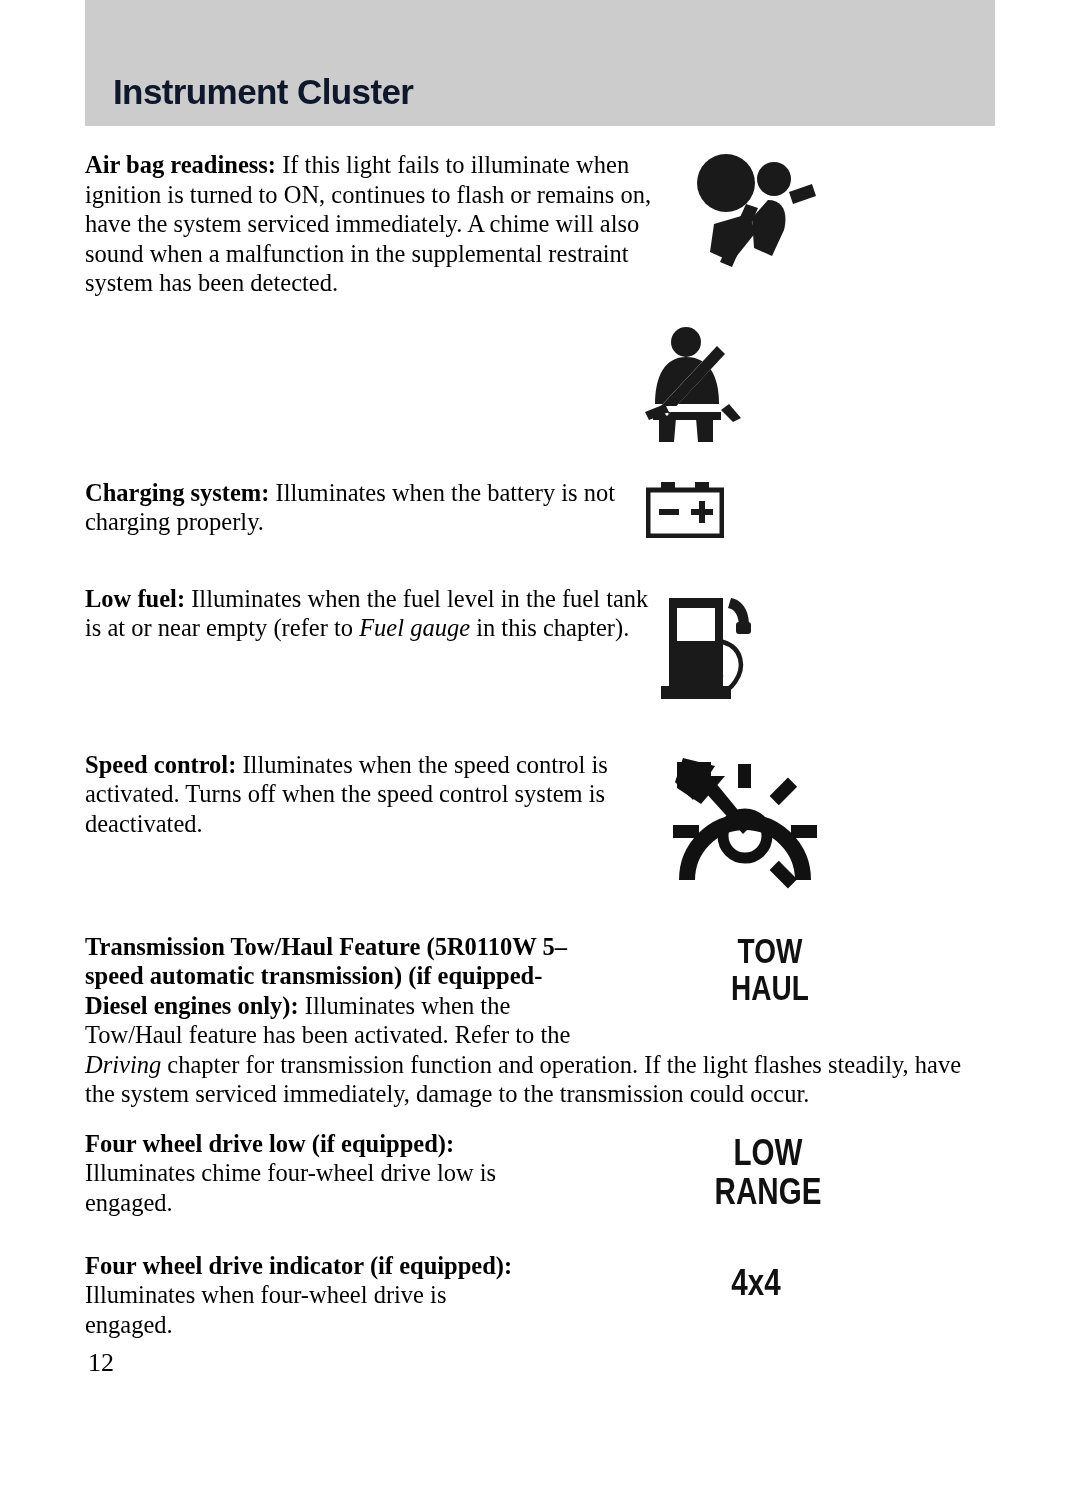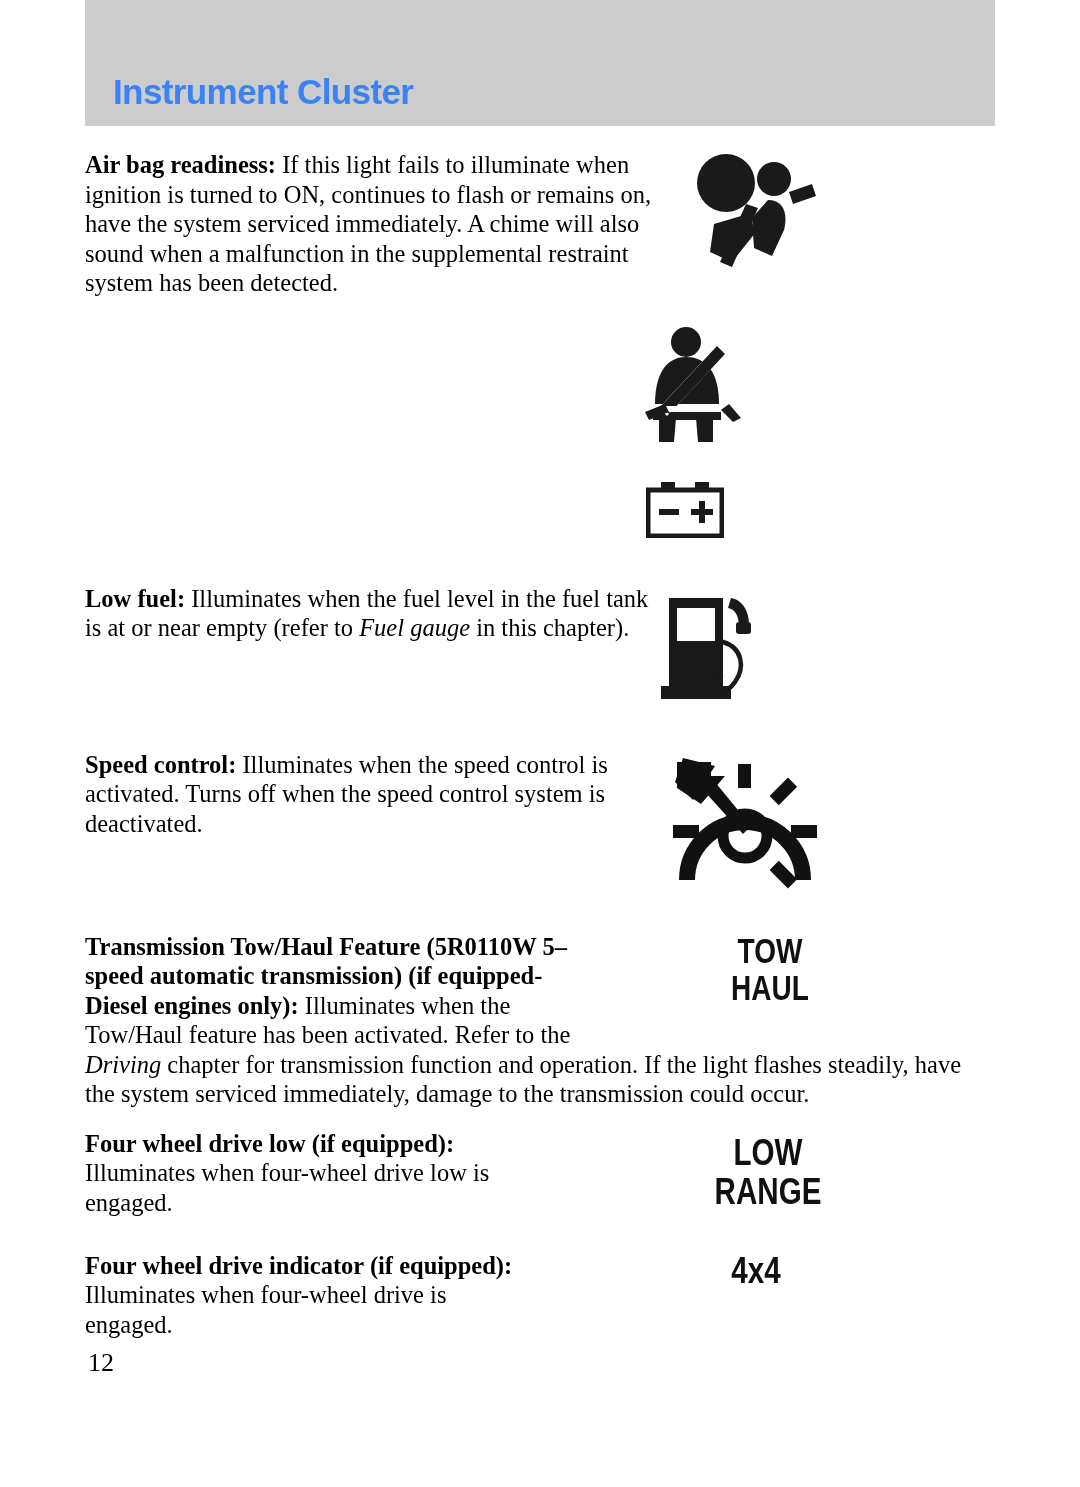--- a/index.html
+++ b/index.html
@@ -28,21 +28,21 @@
   }
   #page-title {
     position: absolute;
     left: 113px;
     top: 74px;
     font-family: "Liberation Sans", "DejaVu Sans", sans-serif;
     font-weight: bold;
     font-size: 35px;
     letter-spacing: -0.6px;
     line-height: 1;
-    color: #3b82f6;
+    color: #0f172a;
     white-space: nowrap;
   }
 
   
   #content {
     position: absolute;
     left: 85px;
     top: 150px;
     width: 895px;
   }
@@ -161,20 +161,21 @@
         <rect x="49" y="0" width="14" height="9" fill="#1a1a1a"></rect>
 
         <rect x="2" y="8" width="74" height="46" fill="none" stroke="#1a1a1a" stroke-width="5"></rect>
 
         <rect x="13" y="27" width="20" height="6" fill="#1a1a1a"></rect>
 
         <rect x="45" y="27" width="22" height="6" fill="#1a1a1a"></rect>
         <rect x="53" y="19" width="6" height="22" fill="#1a1a1a"></rect>
       </svg>
     </div>
+    <p><span class="lead">Charging system:</span><span> Illuminates when the battery is not charging properly.</span></p>
   </div>
 
   <div style="height:32px; clear:both;"></div>
 
   <div class="entry" style="min-height:135px;">
     <div class="icon-float icon" style="width:255px; height:130px; margin-right:68px; margin-top:6px;">
       <svg width="100" height="110" viewBox="0 0 100 110">
 
         <rect x="12" y="8" width="54" height="88" fill="#1a1a1a"></rect>
 
@@ -230,27 +231,27 @@
 
   <div style="height:20px; clear:both;"></div>
 
   <div class="entry" style="min-height:100px;">
     <div class="icon-float" style="width:430px; height:95px; margin-right:22px; margin-top:4px;">
       <div class="tlabel sz-lowrange" style="width:300px; margin-left:90px;">
         <div>LOW</div>
         <div>RANGE</div>
       </div>
     </div>
-    <p><span class="lead">Four wheel drive low (if equipped):</span><span> Illuminates when four-wheel drive low is engaged.</span></p>
+    <p><span class="lead">Four wheel drive low (if equipped):</span><span> Illuminates chime four-wheel drive low is engaged.</span></p>
   </div>
 
   <div style="height:22px; clear:both;"></div>
 
   <div class="entry" style="min-height:100px;">
-    <div class="icon-float" style="width:430px; height:95px; margin-right:22px; margin-top:0;">
+    <div class="icon-float" style="width:430px; height:95px; margin-right:22px; margin-top:12px;">
       <div class="tlabel sz-4x4" style="width:300px; margin-left:78px;">
         <div>4x4</div>
       </div>
     </div>
     <p><span class="lead">Four wheel drive indicator (if equipped):</span><span> Illuminates when four-wheel drive is engaged.</span></p>
   </div>
 
 </div>
 
 <div id="page-number">12</div>

